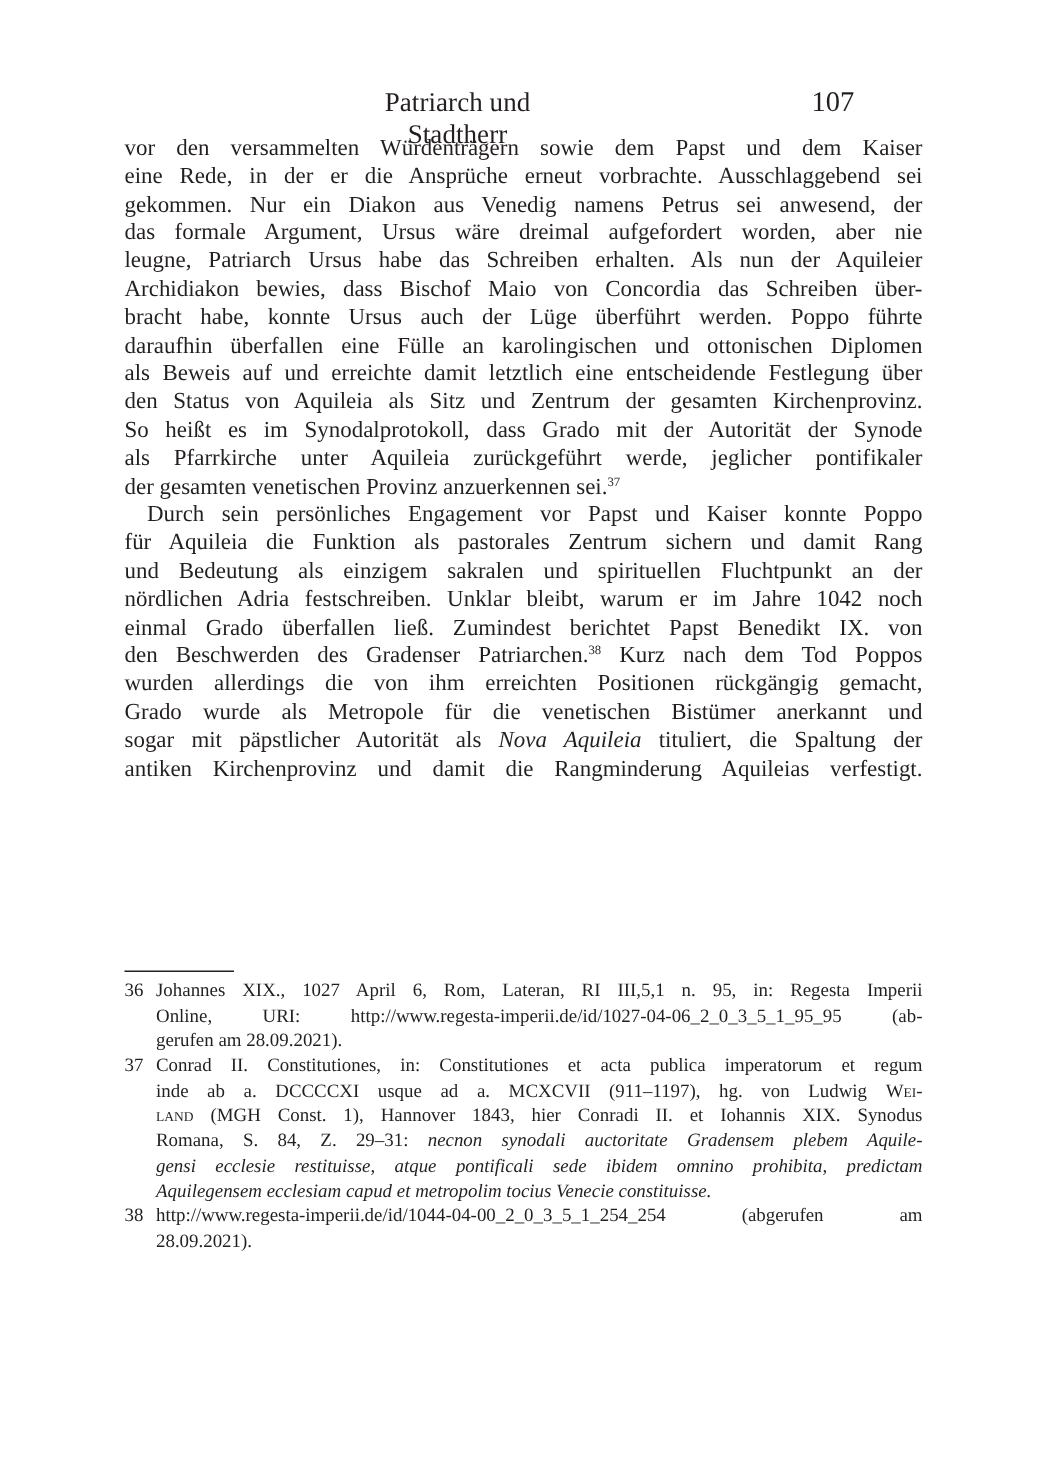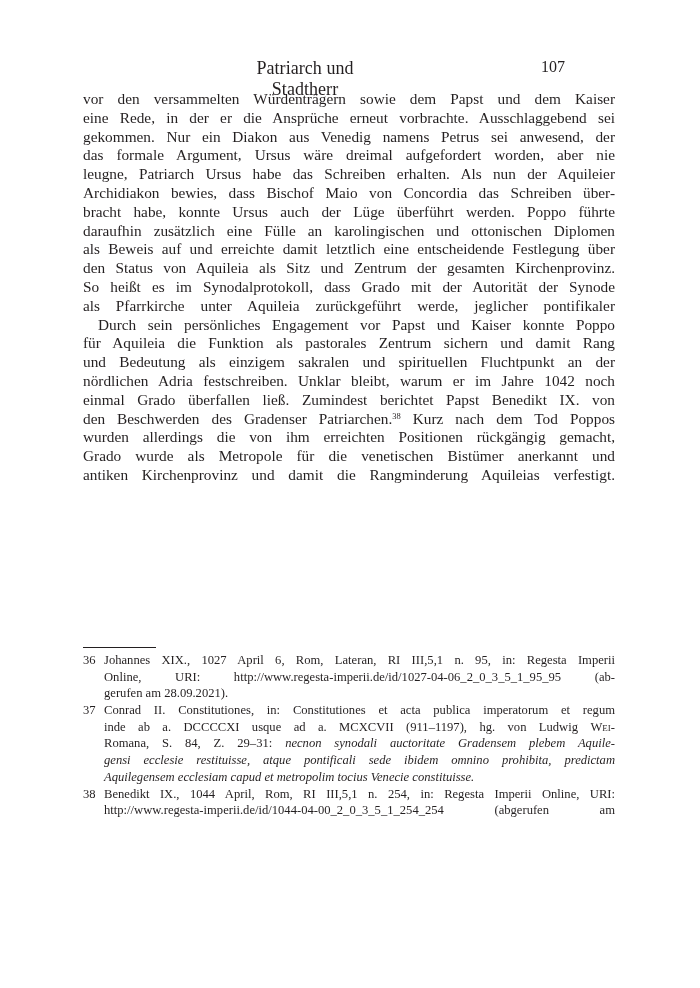--- a/index.html
+++ b/index.html
@@ -1,21 +1,21 @@
 <!DOCTYPE html>
 <html><head>
 <meta charset="utf-8">
 <style>
   html, body { margin: 0; padding: 0; background: #ffffff; }
   body { width: 700px; height: 988px; position: relative; overflow: hidden;
          font-family: "Liberation Serif", "DejaVu Serif", serif; color: #231f20; }
   .running-head { position: absolute; top: 58px; left: 0; width: 700px; height: 20px; }
   .running-title { position: absolute; left: 230px; width: 150px; text-align: center; top: 0;
                    font-size: 18px; letter-spacing: 0.05px; }
-  .page-number { position: absolute; left: 541px; top: 0; font-size: 16px; }
+  .page-number { position: absolute; left: 541px; top: 0; font-size: 19px; }
   .body-text { position: absolute; left: 83px; top: 90px; width: 532px; }
   .line { display: block; height: 18.8px; line-height: 18.8px; font-size: 15.3px;
           text-align: justify; text-align-last: justify; white-space: nowrap; }
   .line.last { text-align-last: left; }
   .line.indent { padding-left: 15px; }
   sup { font-size: 8.5px; vertical-align: 5px; line-height: 0; }
   i { font-style: italic; }
   .rule { position: absolute; left: 83px; top: 647px; width: 73px; height: 0; border-top: 1px solid #231f20; }
   .footnotes { position: absolute; left: 83px; top: 652px; width: 532px; }
   .fn { position: relative; padding-left: 21px; }
@@ -34,51 +34,54 @@
 </div>
 
 <div class="body-text">
   <span class="line">vor den versammelten Würdenträgern sowie dem Papst und dem Kaiser</span>
   <span class="line">eine Rede, in der er die Ansprüche erneut vorbrachte. Ausschlaggebend sei</span>
   <span class="line">gekommen. Nur ein Diakon aus Venedig namens Petrus sei anwesend, der</span>
   <span class="line">das formale Argument, Ursus wäre dreimal aufgefordert worden, aber nie</span>
   <span class="line">leugne, Patriarch Ursus habe das Schreiben erhalten. Als nun der Aquileier</span>
   <span class="line">Archidiakon bewies, dass Bischof Maio von Concordia das Schreiben über-</span>
   <span class="line">bracht habe, konnte Ursus auch der Lüge überführt werden. Poppo führte</span>
-  <span class="line">daraufhin zusätzlich eine Fülle an karolingischen und ottonischen Diplomen</span>
+  <span class="line">daraufhin überfallen eine Fülle an karolingischen und ottonischen Diplomen</span>
   <span class="line">als Beweis auf und erreichte damit letztlich eine entscheidende Festlegung über</span>
   <span class="line">den Status von Aquileia als Sitz und Zentrum der gesamten Kirchenprovinz.</span>
   <span class="line">So heißt es im Synodalprotokoll, dass Grado mit der Autorität der Synode</span>
   <span class="line">als Pfarrkirche unter Aquileia zurückgeführt werde, jeglicher pontifikaler</span>
+  <span class="line last"><span>der gesamten venetischen Provinz anzuerkennen sei.</span><sup>37</sup></span>
   <span class="line indent">Durch sein persönliches Engagement vor Papst und Kaiser konnte Poppo</span>
   <span class="line">für Aquileia die Funktion als pastorales Zentrum sichern und damit Rang</span>
   <span class="line">und Bedeutung als einzigem sakralen und spirituellen Fluchtpunkt an der</span>
   <span class="line">nördlichen Adria festschreiben. Unklar bleibt, warum er im Jahre 1042 noch</span>
   <span class="line">einmal Grado überfallen ließ. Zumindest berichtet Papst Benedikt IX. von</span>
   <span class="line"><span>den Beschwerden des Gradenser Patriarchen.</span><sup>38</sup><span> Kurz nach dem Tod Poppos</span></span>
   <span class="line">wurden allerdings die von ihm erreichten Positionen rückgängig gemacht,</span>
   <span class="line">Grado wurde als Metropole für die venetischen Bistümer anerkannt und</span>
+  <span class="line"><span>sogar mit päpstlicher Autorität als </span><i>Nova Aquileia</i><span> tituliert, die Spaltung der</span></span>
   <span class="line">antiken Kirchenprovinz und damit die Rangminderung Aquileias verfestigt.</span>
 </div>
 
 <div class="rule"></div>
 
 <div class="footnotes">
   <div class="fn">
     <span class="fn-num">36</span>
     <span class="fline">Johannes XIX., 1027 April 6, Rom, Lateran, RI III,5,1 n. 95, in: Regesta Imperii</span>
     <span class="fline">Online, URI: http://www.regesta-imperii.de/id/1027-04-06_2_0_3_5_1_95_95 (ab-</span>
     <span class="fline last">gerufen am 28.09.2021).</span>
   </div>
   <div class="fn">
     <span class="fn-num">37</span>
     <span class="fline">Conrad II. Constitutiones, in: Constitutiones et acta publica imperatorum et regum</span>
     <span class="fline"><span>inde ab a. DCCCCXI usque ad a. MCXCVII (911–1197), hg. von Ludwig </span><span class="sc">Wei-</span></span>
+    <span class="fline"><span class="sc">land</span> <span>(MGH Const. 1), Hannover 1843, hier Conradi II. et Iohannis XIX. Synodus</span></span>
     <span class="fline"><span>Romana, S. 84, Z. 29–31: </span><i>necnon synodali auctoritate Gradensem plebem Aquile-</i></span>
     <span class="fline"><i>gensi ecclesie restituisse, atque pontificali sede ibidem omnino prohibita, predictam</i></span>
     <span class="fline last"><i>Aquilegensem ecclesiam capud et metropolim tocius Venecie constituisse.</i></span>
   </div>
   <div class="fn">
     <span class="fn-num">38</span>
-    <span class="fline">Benedikt IX., 1044 April, Rom, RI III,5,1 n. 254, in: Regesta Imperii Online, URI:</span>
     <span class="fline">http://www.regesta-imperii.de/id/1044-04-00_2_0_3_5_1_254_254 (abgerufen am</span>
+    <span class="fline last">28.09.2021).</span>
   </div>
 </div>
 
 </body></html>

